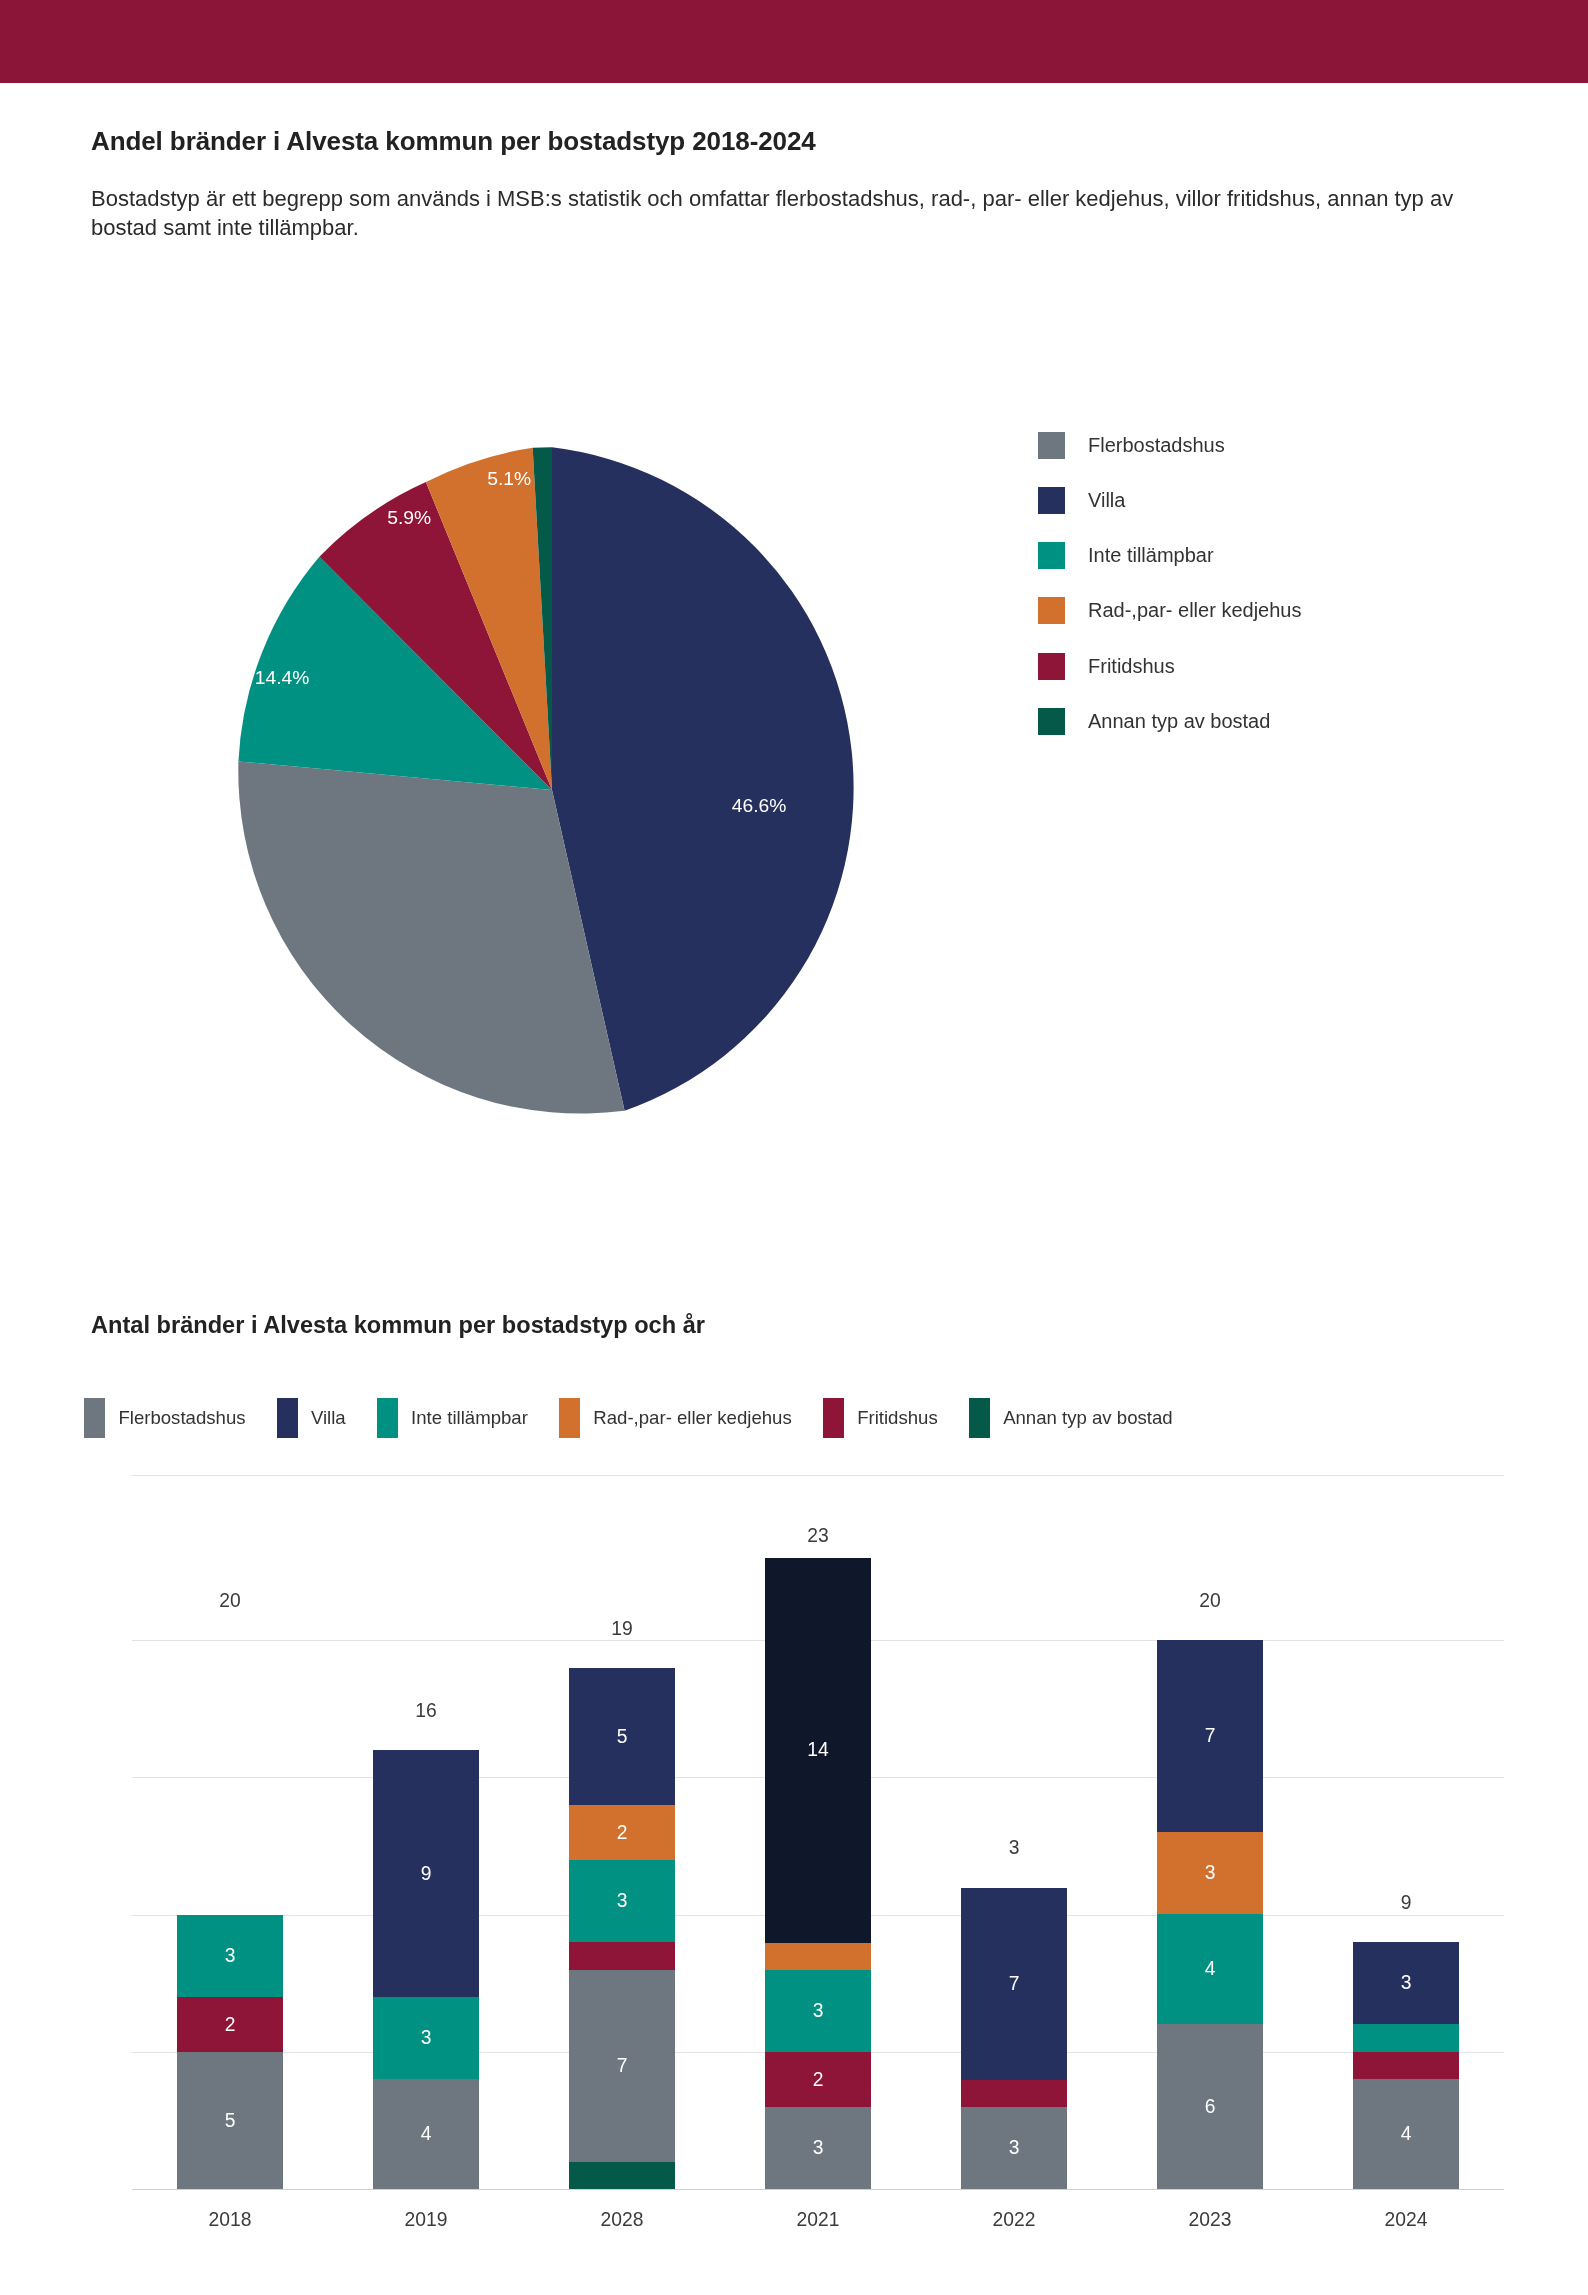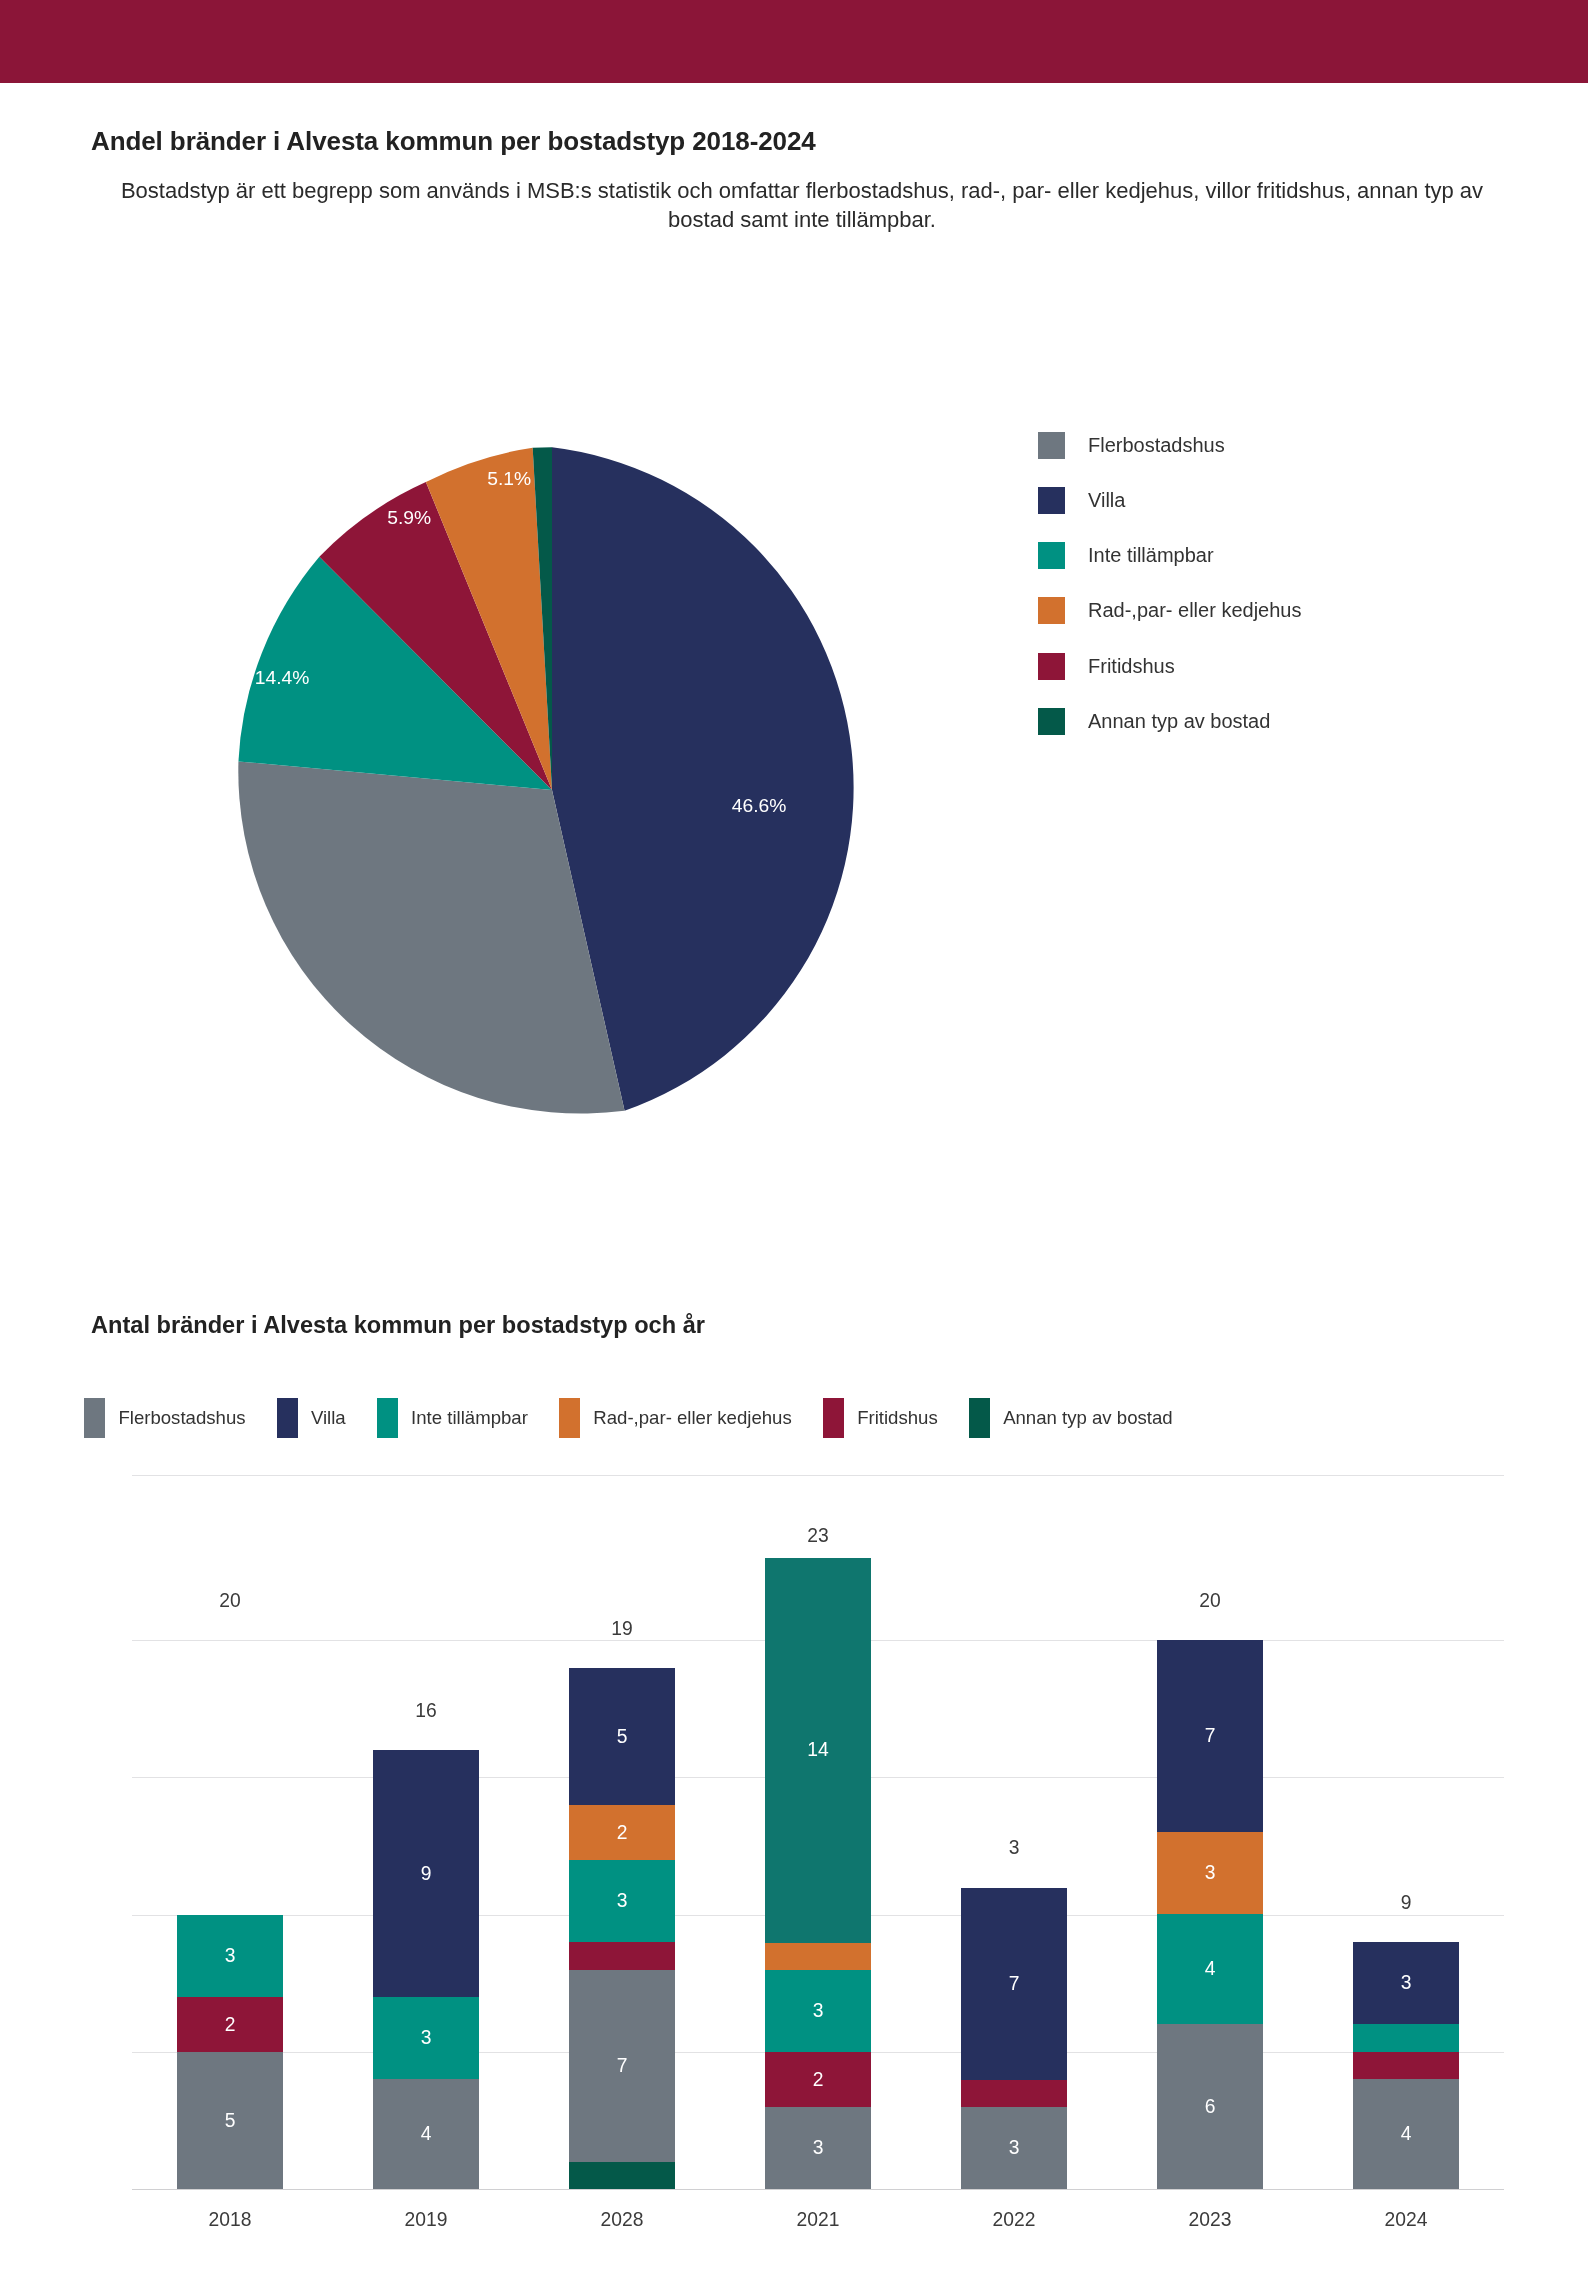--- a/index.html
+++ b/index.html
@@ -27,21 +27,21 @@
   .section-sub {
     font-size: 22px;
     color: #2b2b2b;
     line-height: 1.30;
     max-width: 1422px;
   }
 
   
   .pie-block { position: absolute; left: 0; top: 0; width: 1588px; height: 1115px; }
   .pie-head { position: absolute; left: 91px; top: 43px; }
-  .pie-head .section-sub { margin-top: 20px; text-align: center; }
+  .pie-head .section-sub { margin-top: 28px; }
 
   .pie-wrap {
     position: absolute;
     left: 195px; top: 350px;
     width: 714px; height: 714px;
   }
   .pie-svg { display: block; width: 714px; height: 714px; }
   .slice-label {
     font-family: "Liberation Sans", sans-serif;
     font-size: 27px;
@@ -293,21 +293,21 @@
               <div class="seg" style="height:82px;background:#6e7780">
                   <span>3</span>
                 </div>
               <div class="seg" style="height:55px;background:#8e1538">
                   <span>2</span>
                 </div>
               <div class="seg" style="height:82px;background:#009182">
                   <span>3</span>
                 </div>
               <div class="seg" style="height:27.5px;background:#d2712e"></div>
-              <div class="seg" style="height:385px;background:#0f766e">
+              <div class="seg" style="height:385px;background:#0f172a">
                   <span>14</span>
                 </div>
             </div>
           </div>
 
           <div class="barcell">
             <div class="total" style="bottom:330px">3</div>
             <div class="stack">
               <div class="seg" style="height:82px;background:#6e7780">
                   <span>3</span>

